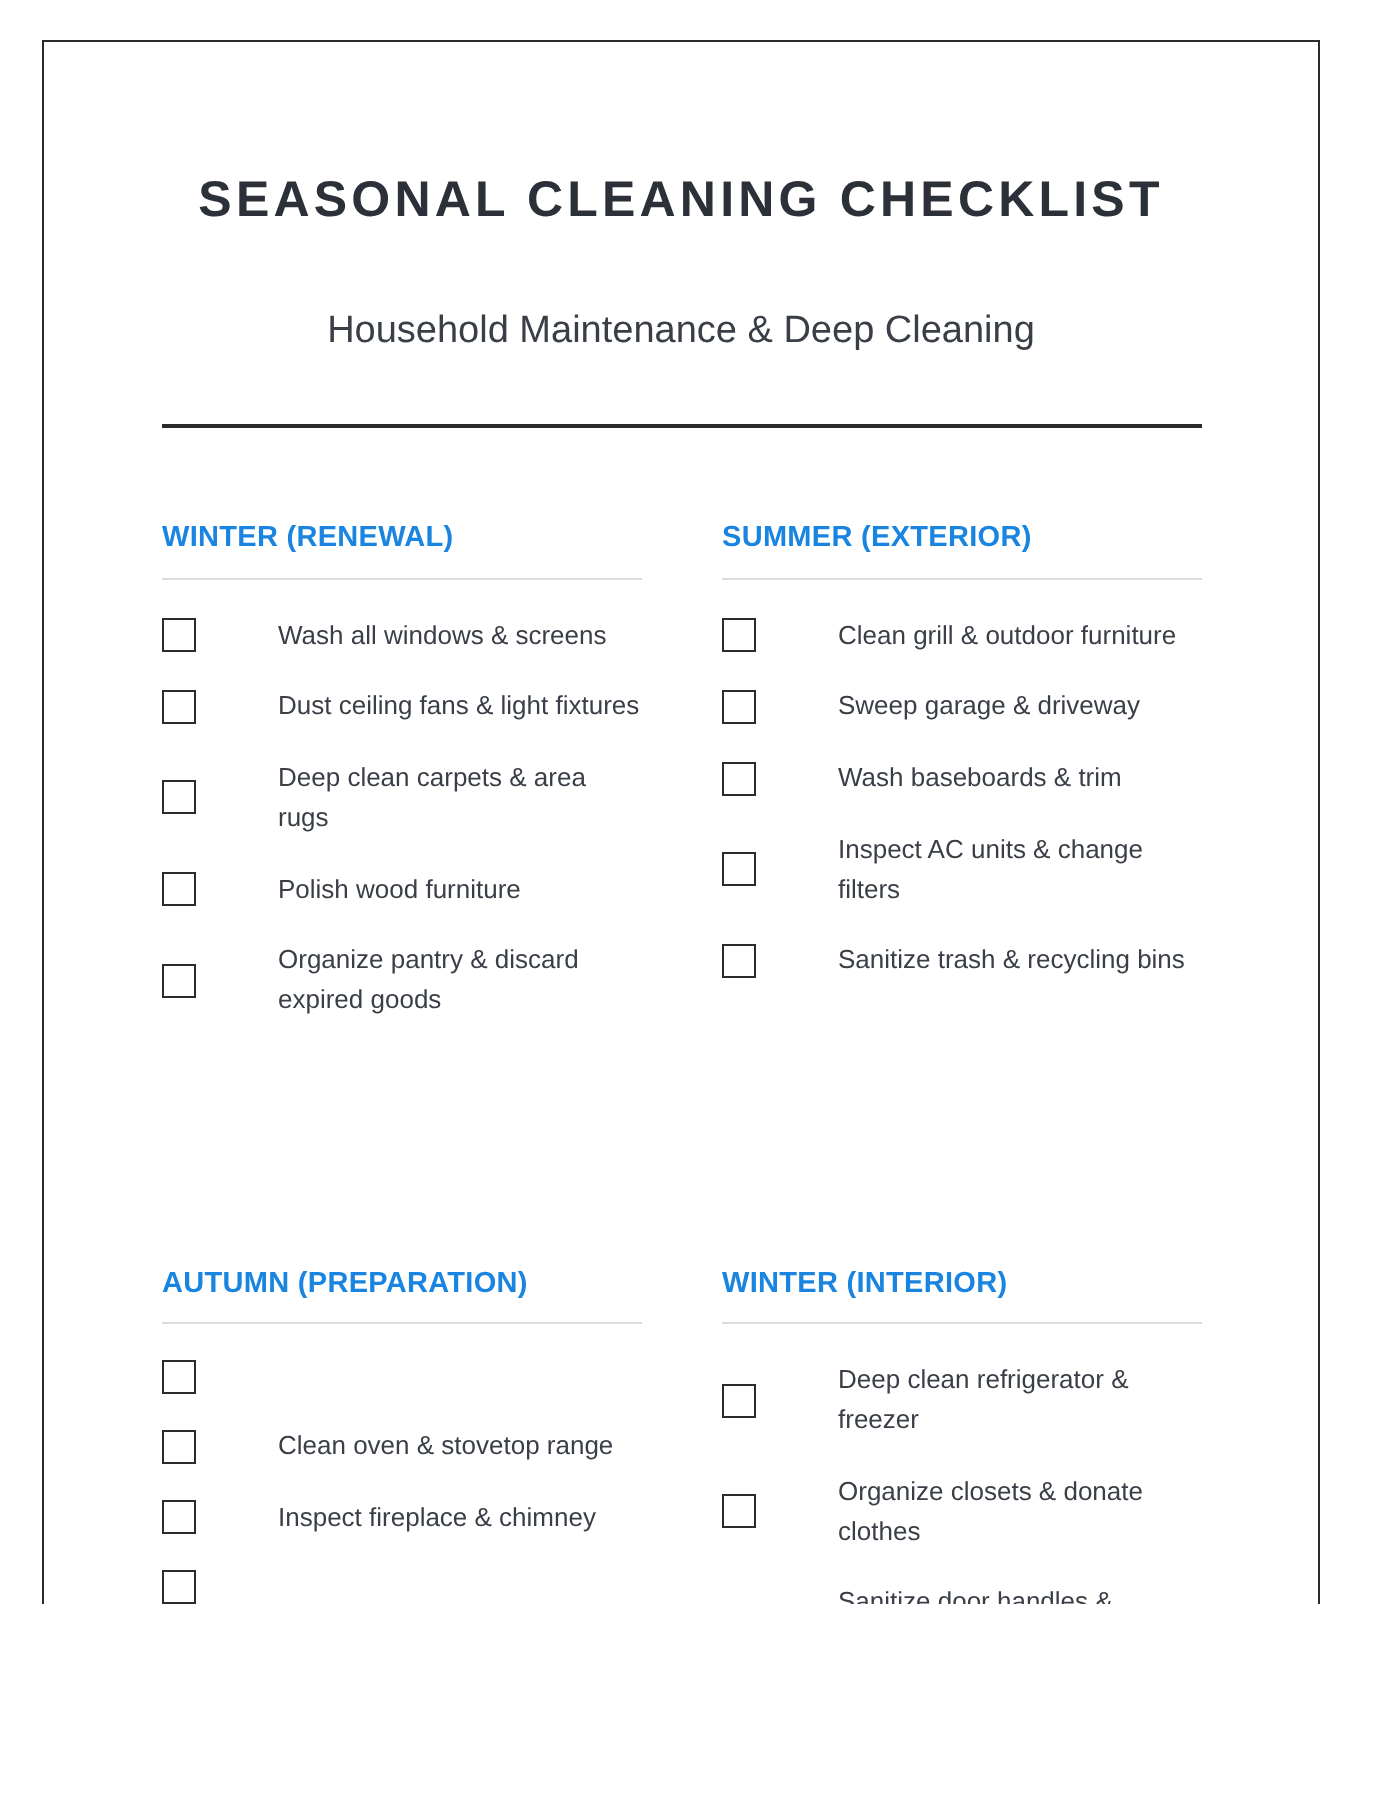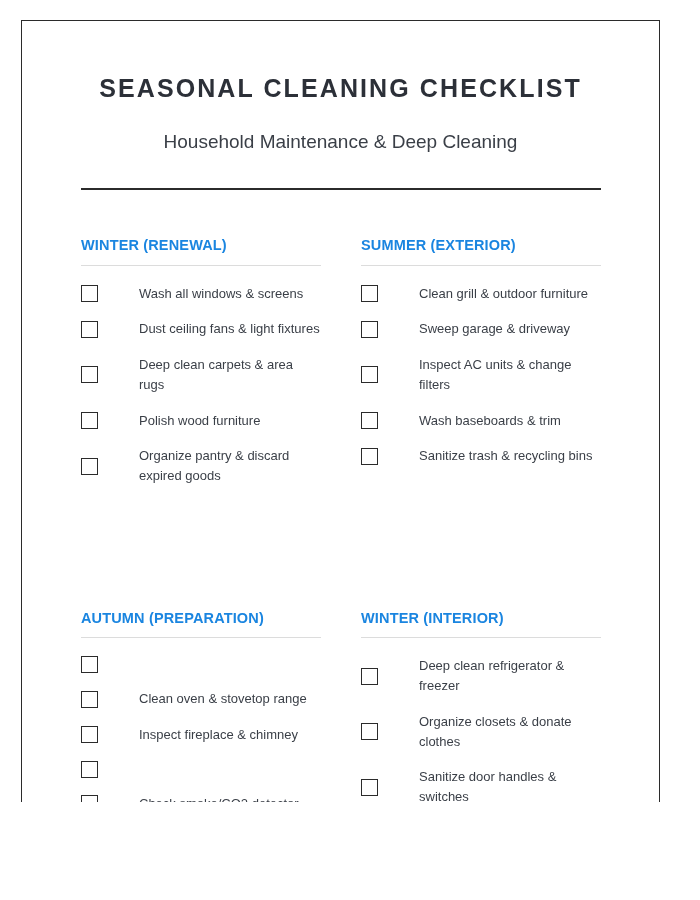--- a/index.html
+++ b/index.html
@@ -29,21 +29,21 @@
     background: #ffffff;
     overflow: hidden;
   }
 
   
   #doc-header {
     padding-top: 54px;
     text-align: center;
   }
   #doc-title {
-    margin: 0;
+    margin: 12px;
     font-size: 25px;
     font-weight: bold;
     letter-spacing: 2.1px;
     color: #2c3038;
     line-height: 1.1;
   }
   #doc-subtitle {
     margin: 0;
     padding-top: 28px;
     font-size: 19px;
@@ -161,25 +161,25 @@
         <li class="task-item">
           <span class="task-checkbox"></span>
           <span class="task-label">Clean grill &amp; outdoor furniture</span>
         </li>
         <li class="task-item">
           <span class="task-checkbox"></span>
           <span class="task-label">Sweep garage &amp; driveway</span>
         </li>
         <li class="task-item">
           <span class="task-checkbox"></span>
+          <span class="task-label">Wash baseboards &amp; trim</span>
+        </li>
+        <li class="task-item">
+          <span class="task-checkbox"></span>
           <span class="task-label">Inspect AC units &amp; change filters</span>
-        </li>
-        <li class="task-item">
-          <span class="task-checkbox"></span>
-          <span class="task-label">Wash baseboards &amp; trim</span>
         </li>
         <li class="task-item">
           <span class="task-checkbox"></span>
           <span class="task-label">Sanitize trash &amp; recycling bins</span>
         </li>
       </ul>
     </section>
 
     <section class="season-section row-two">
       <h2 class="season-title">AUTUMN (PREPARATION)</h2>

